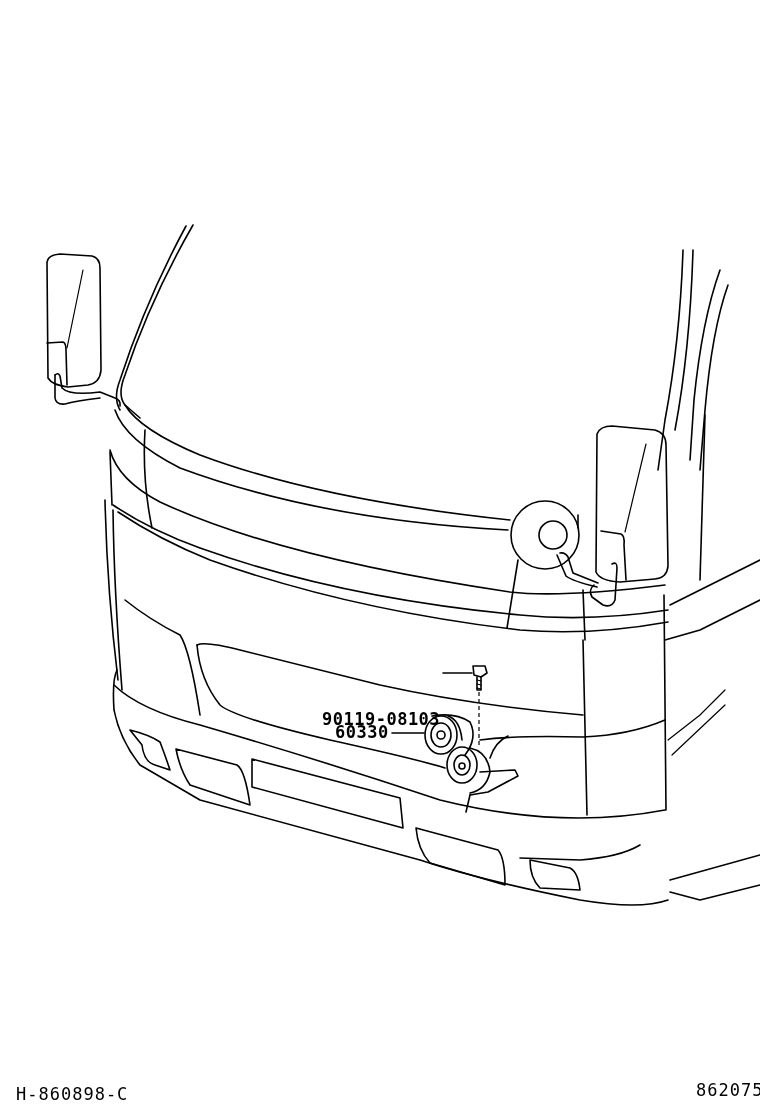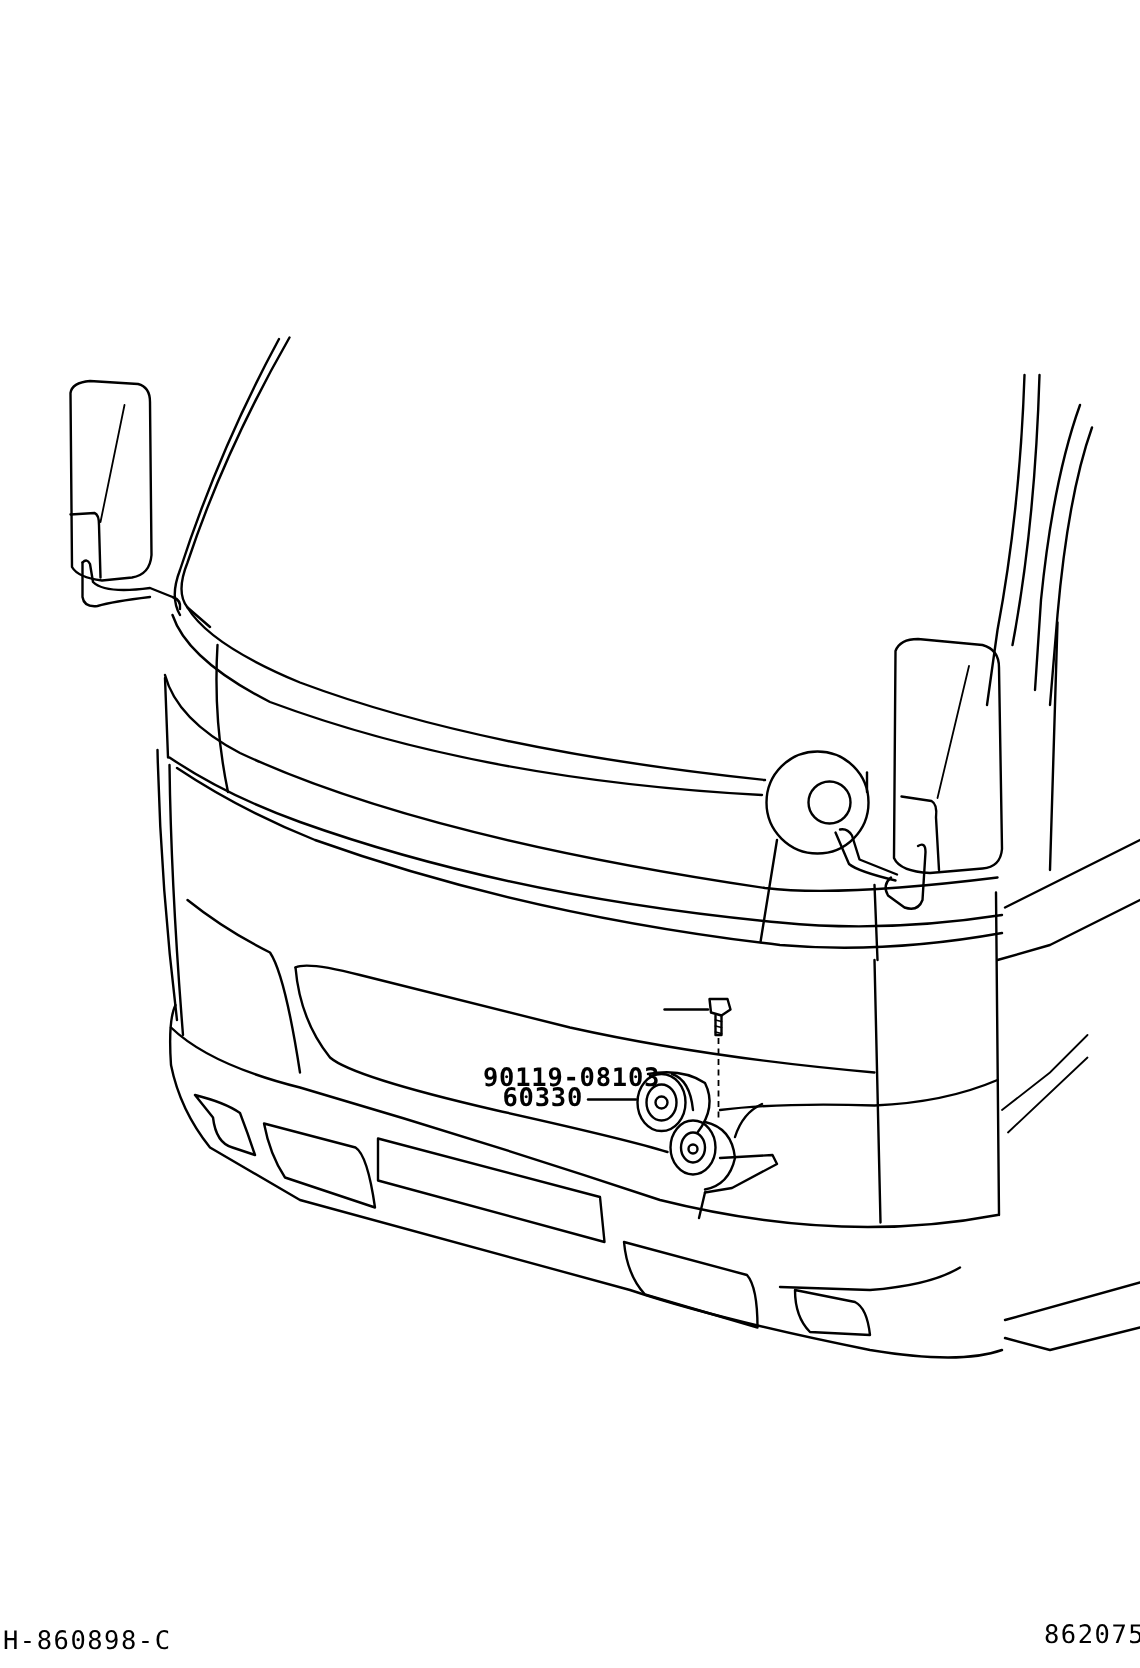--- a/index.html
+++ b/index.html
@@ -169,15 +169,15 @@
   <g>
     <path class="line" d="M443,673 L472,673"></path>
     <path class="line" d="M392,733 L424,733"></path>
   </g>
 </svg>
 
 <div class="label" style="left:322px; top:664px;margin-top:47px;">90119-08103</div>
 
 <div class="label" style="left:335px; top:724px;">60330</div>
 
-<div class="corner" style="left:2px; top:1086px;text-align:center;">H-860898-C</div>
+<div class="corner" style="left:16px; top:1086px;text-align:center;">H-860898-C</div>
 
 <div class="corner" style="left:696px; top:1082px;">862075</div>
 
 </body></html>

